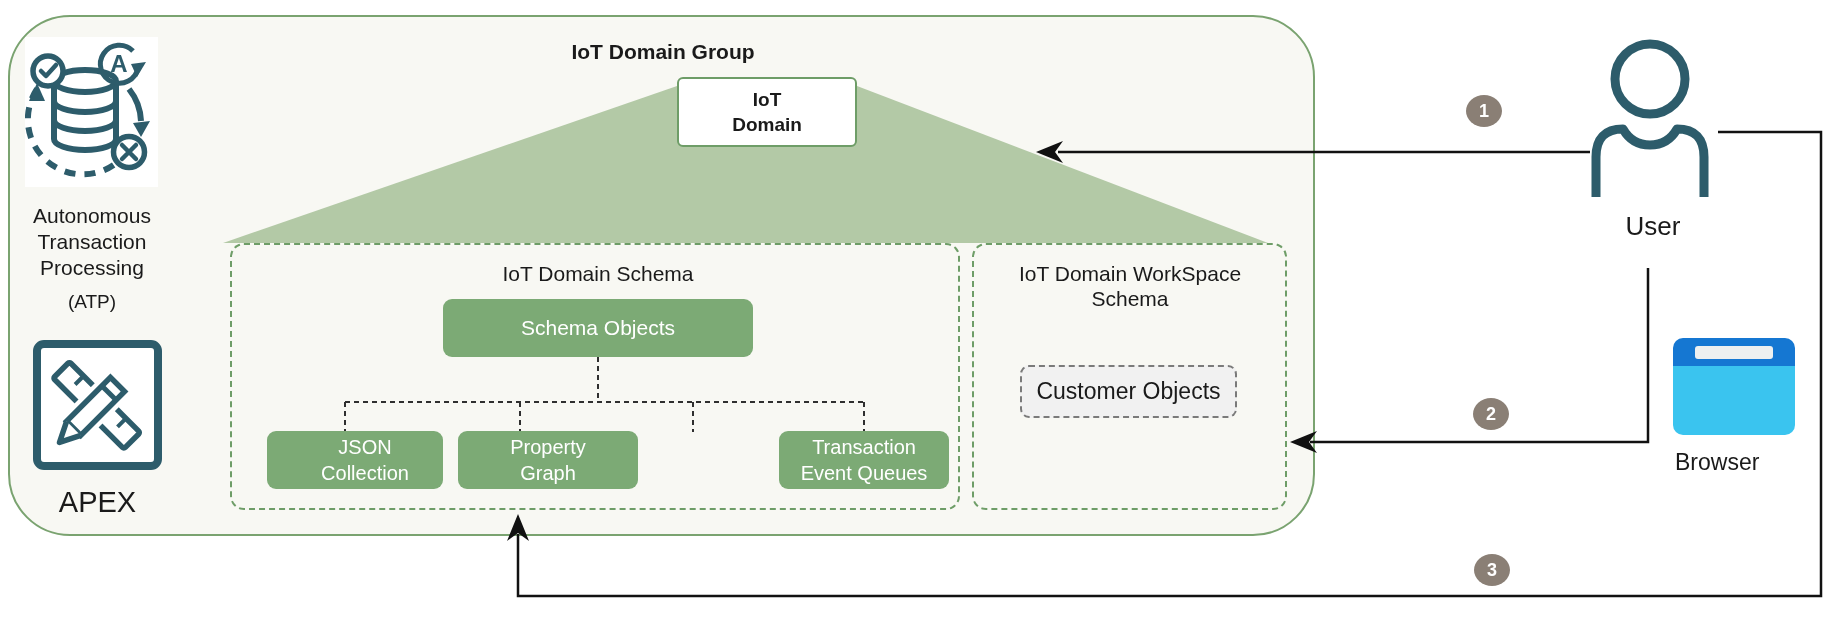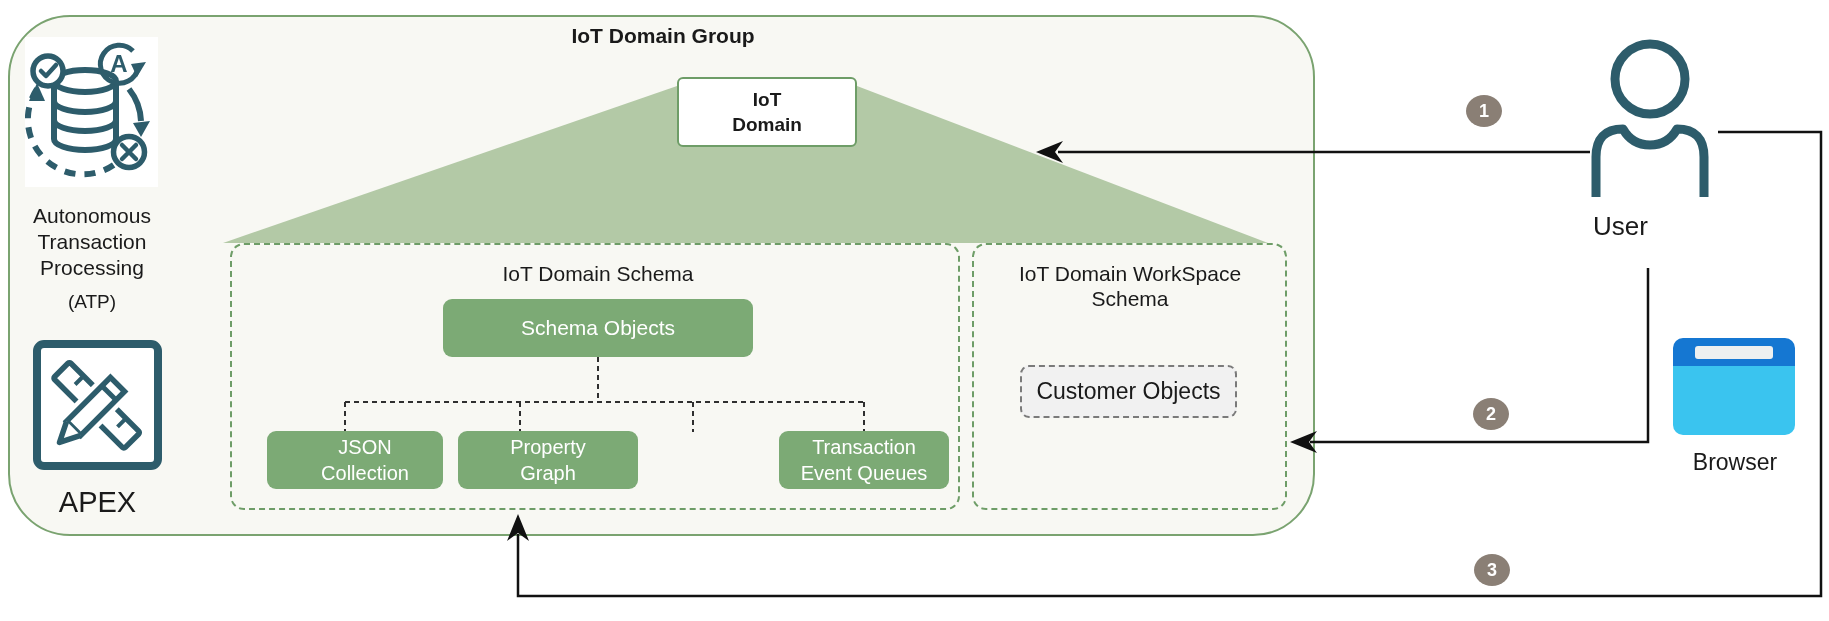--- a/index.html
+++ b/index.html
@@ -11,21 +11,21 @@
     --browser-top:#1577d2; --browser-body:#3ac4ef; --browser-bar:#eef0f0;
   }
   html,body{margin:0;padding:0;background:var(--canvas-bg);}
   #canvas{position:relative;width:1829px;height:621px;background:var(--canvas-bg);
     font-family:"Liberation Sans",sans-serif;color:var(--text-dark);overflow:hidden;}
   .abs{position:absolute;}
   svg.layer{position:absolute;left:0;top:0;pointer-events:none;}
 
   .group-box{left:8px;top:15px;width:1307px;height:521px;border:2px solid var(--group-border);
     border-radius:62px;background:var(--group-fill);box-sizing:border-box;}
-  .group-title{left:403px;top:24px;width:520px;text-align:center;font-weight:bold;font-size:21px;}
+  .group-title{left:403px;top:40px;width:520px;text-align:center;font-weight:bold;font-size:21px;}
 
   .iot-domain-box{left:677px;top:77px;width:180px;height:70px;background:#fff;
     border:2px solid var(--dashed-green);border-radius:6px;box-sizing:border-box;
     display:flex;flex-direction:column;align-items:center;justify-content:center;
     font-weight:bold;font-size:19px;line-height:25px;}
 
   .dashed-zone{border:2px dashed var(--dashed-green);border-radius:14px;box-sizing:border-box;background:transparent;}
   .schema-zone{left:230px;top:243px;width:730px;height:267px;}
   .workspace-zone{left:972px;top:243px;width:315px;height:267px;}
   .zone-title{font-weight:normal;font-size:21px;text-align:center;line-height:25px;}
@@ -46,27 +46,27 @@
     display:flex;align-items:center;justify-content:center;font-size:23px;}
 
   .atp-icon-wrap{left:25px;top:37px;width:133px;height:150px;background:#ffffff;}
   .atp-text{left:10px;top:203px;width:164px;text-align:center;font-size:21px;line-height:26px;}
   .atp-text span{display:block;}
   .atp-abbr{left:10px;top:291px;width:164px;text-align:center;font-size:19px;}
   .apex-icon-wrap{left:32px;top:337px;width:131px;height:136px;}
   .apex-label{left:22px;top:486px;width:151px;text-align:center;font-size:29px;}
 
   .user-wrap{left:1585px;top:35px;width:130px;height:165px;}
-  .user-label{left:1593px;top:211px;width:120px;font-size:26px;}
+  .user-label{left:1593px;top:211px;width:120px;text-align:center;font-size:26px;}
   .browser-icon{left:1673px;top:338px;width:122px;height:97px;border-radius:10px;overflow:hidden;
     display:flex;flex-direction:column;}
   .browser-top{height:28px;background:var(--browser-top);display:flex;align-items:center;justify-content:center;}
   .browser-pill{width:78px;height:13px;background:var(--browser-bar);border-radius:3px;}
   .browser-body{flex:1;background:var(--browser-body);}
-  .browser-label{left:1675px;top:449px;width:120px;text-align:center;font-size:23px;}
+  .browser-label{left:1675px;top:449px;width:120px;font-size:23px;}
 
   .badge{width:36px;height:32px;border-radius:50%;background:var(--badge-bg);color:var(--badge-text);
     font-weight:bold;font-size:18px;display:flex;align-items:center;justify-content:center;}
   .badge-1{left:1466px;top:95px;}
   .badge-2{left:1473px;top:398px;}
   .badge-3{left:1474px;top:554px;}
 </style>
 </head>
 <body>
 

